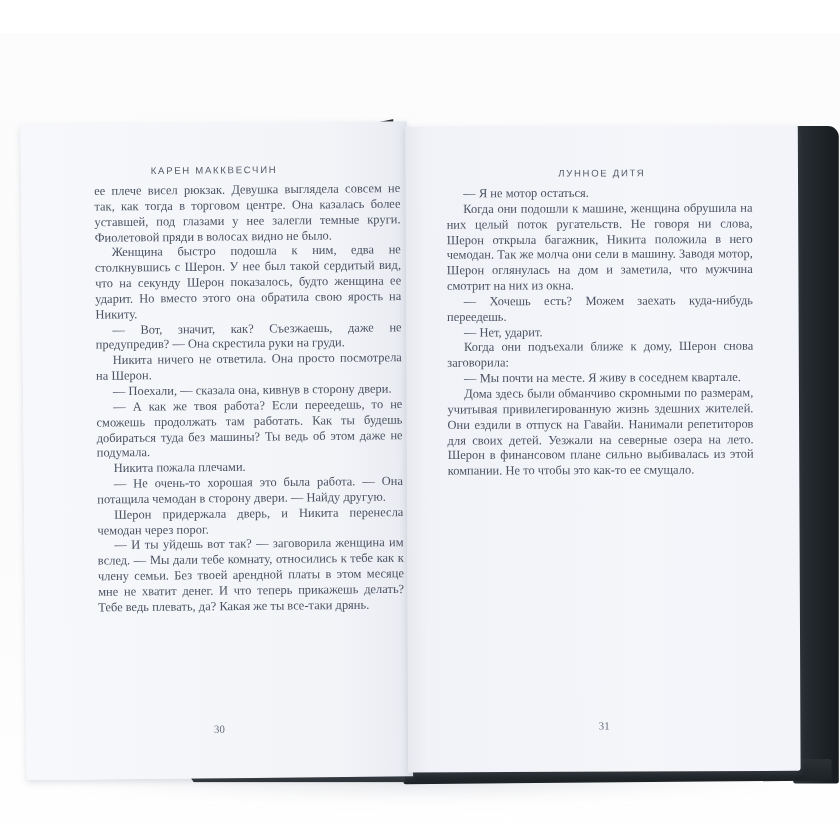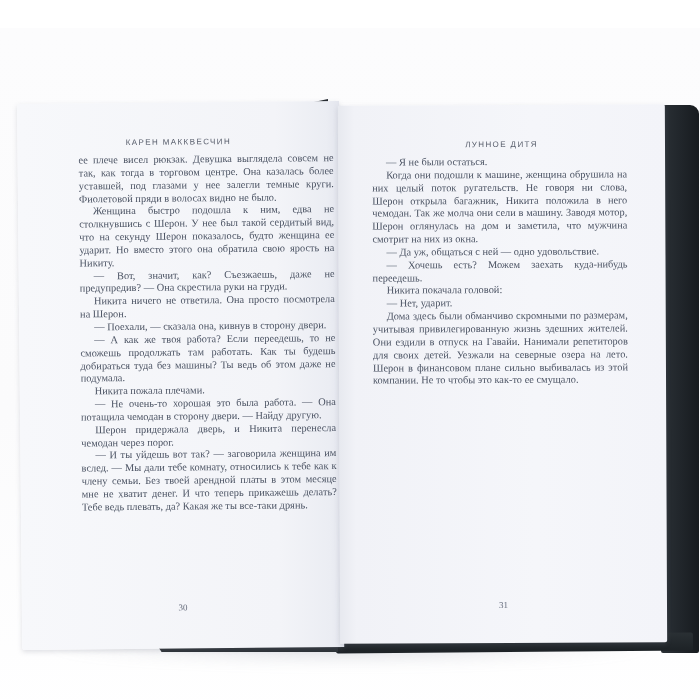--- a/index.html
+++ b/index.html
@@ -104,24 +104,24 @@
       <p>— Не очень-то хорошая это была работа. — Она потащила чемодан в сторону двери. — Найду другую.</p>
       <p>Шерон придержала дверь, и Никита перенесла чемодан через порог.</p>
       <p>— И ты уйдешь вот так? — заговорила женщина им вслед. — Мы дали тебе комнату, относились к тебе как к члену семьи. Без твоей арендной платы в этом месяце мне не хватит денег. И что теперь прикажешь делать? Тебе ведь плевать, да? Какая же ты все-таки дрянь.</p>
     </div>
     <div class="page-num">30</div>
   </div>
 
   <div class="page page-right">
     <div class="running-head">ЛУННОЕ ДИТЯ</div>
     <div class="text-col">
-      <p>— Я не были остаться.</p>
+      <p>— Я не мотор остаться.</p>
       <p>Когда они подошли к машине, женщина обрушила на них целый поток ругательств. Не говоря ни слова, Шерон открыла багажник, Никита положила в него чемодан. Так же молча они сели в машину. Заводя мотор, Шерон оглянулась на дом и заметила, что мужчина смотрит на них из окна.</p>
-      <p>— Да уж, общаться с ней — одно удовольствие.</p>
       <p>— Хочешь есть? Можем заехать куда-нибудь переедешь.</p>
-      <p>Никита покачала головой:</p>
       <p>— Нет, ударит.</p>
+      <p>Когда они подъехали ближе к дому, Шерон снова заговорила:</p>
+      <p>— Мы почти на месте. Я живу в соседнем квартале.</p>
       <p>Дома здесь были обманчиво скромными по размерам, учитывая привилегированную жизнь здешних жителей. Они ездили в отпуск на Гавайи. Нанимали репетиторов для своих детей. Уезжали на северные озера на лето. Шерон в финансовом плане сильно выбивалась из этой компании. Не то чтобы это как-то ее смущало.</p>
     </div>
     <div class="page-num">31</div>
   </div>
 
 </div>
 
 </body></html>

